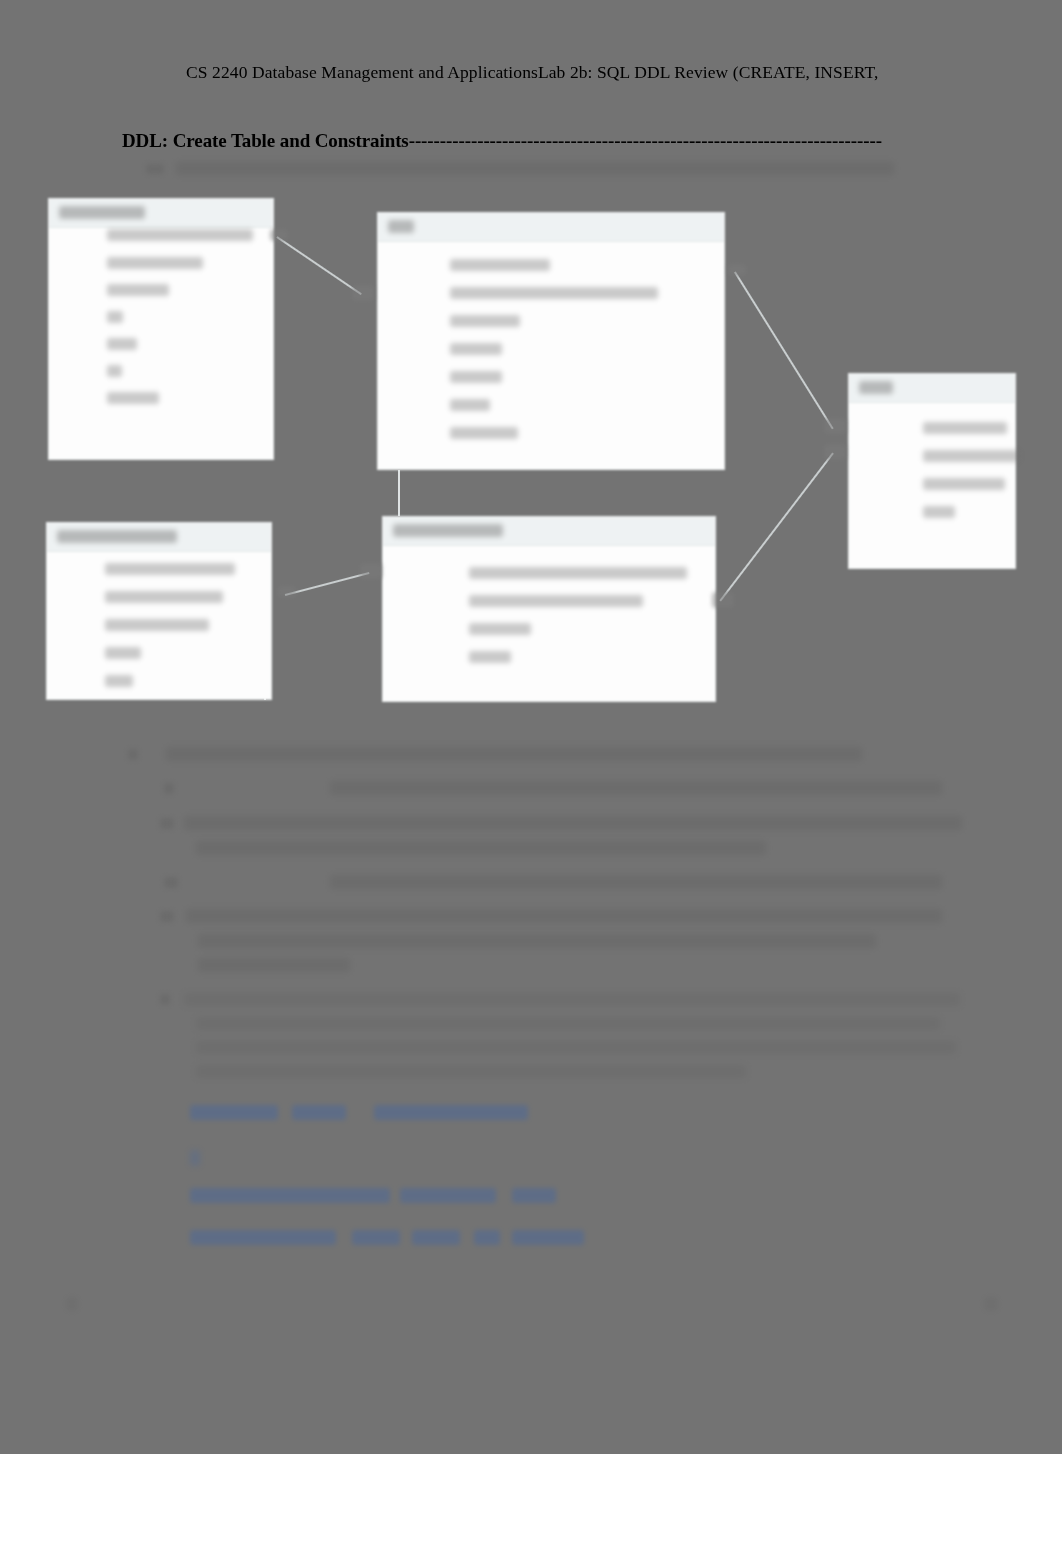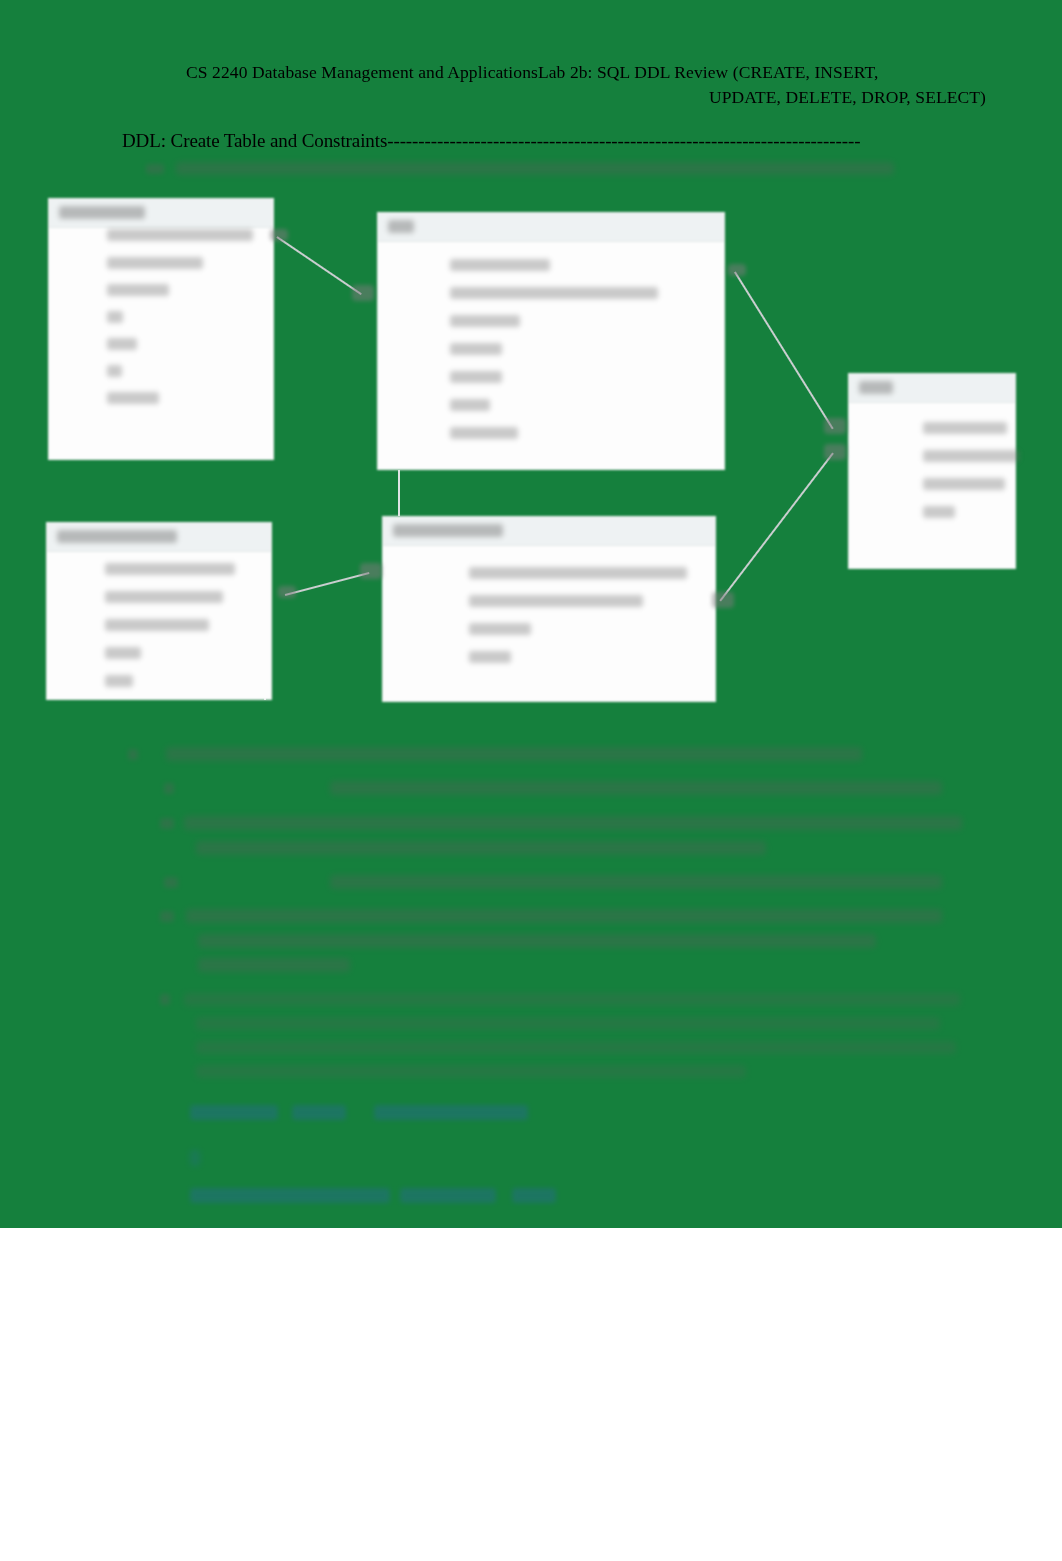--- a/index.html
+++ b/index.html
@@ -3,22 +3,22 @@
 <meta charset="utf-8">
 <style>
   html, body {
     margin: 0;
     padding: 0;
     background: #ffffff;
   }
   .page {
     position: relative;
     width: 1062px;
-    height: 1228px;
-    background: #15803d;
+    height: 1454px;
+    background: #737373;
     overflow: hidden;
     font-family: "Liberation Serif", "DejaVu Serif", serif;
     color: #000000;
   }
 
   
   .doc-header {
     position: absolute;
     left: 186px;
     top: 60px;
@@ -42,20 +42,21 @@
 
   
   .section-heading {
     position: absolute;
     left: 122px;
     top: 129px;
     font-size: 19px;
     line-height: 24px;
     white-space: nowrap;
     letter-spacing: -0.1px;
+    font-weight: bold;
   }
 
   
   .blurline {
     position: absolute;
     background: #5d5d5d;
     border-radius: 3px;
     filter: blur(2.6px);
     opacity: 0.40;
   }
@@ -137,21 +138,20 @@
     filter: blur(0.7px);
   }
 </style>
 </head>
 <body>
 
 <div class="page">
 
   <div class="doc-header">
     <span class="hdr-line1">CS 2240 Database Management and ApplicationsLab 2b: SQL DDL Review (CREATE, INSERT,</span>
-    <span class="hdr-line2">UPDATE, DELETE, DROP, SELECT)</span>
   </div>
 
   <div class="section-heading">DDL: Create Table and Constraints----------------------------------------------------------------------------</div>
 
   <div class="er-diagram" id="er-diagram">
       <div class="er-connector" style="left: 277px; top: 236px; width: 101.514px; transform: rotate(34.1597deg);"></div>
       <div class="er-connector" style="left: 735px; top: 271px; width: 185.076px; transform: rotate(58.0274deg);"></div>
       <div class="er-connector" style="left: 285px; top: 594px; width: 86.8332px; transform: rotate(-14.6764deg);"></div>
       <div class="er-connector" style="left: 720px; top: 600px; width: 186.207px; transform: rotate(-52.6378deg);"></div>
       <div class="er-stub" style="left: 398px; top: 470px; height: 46px;"></div>

